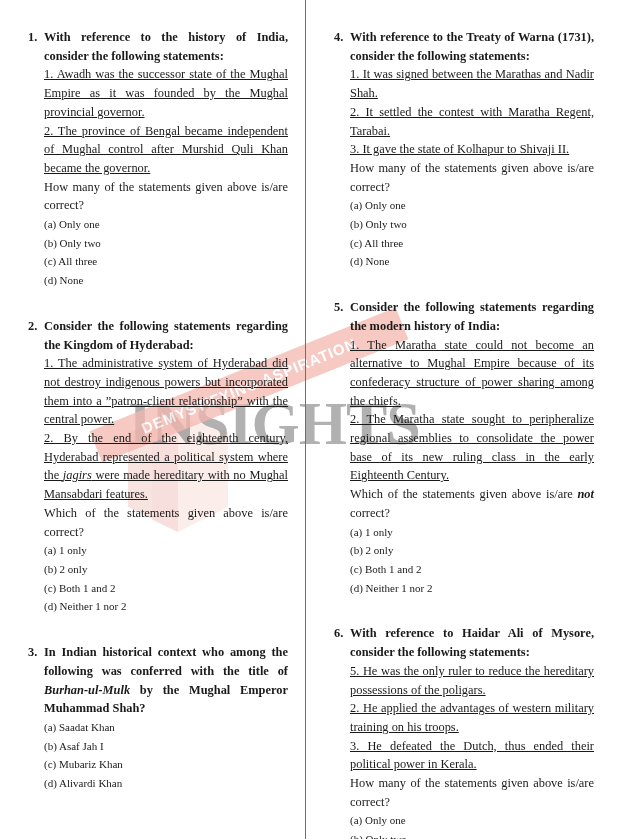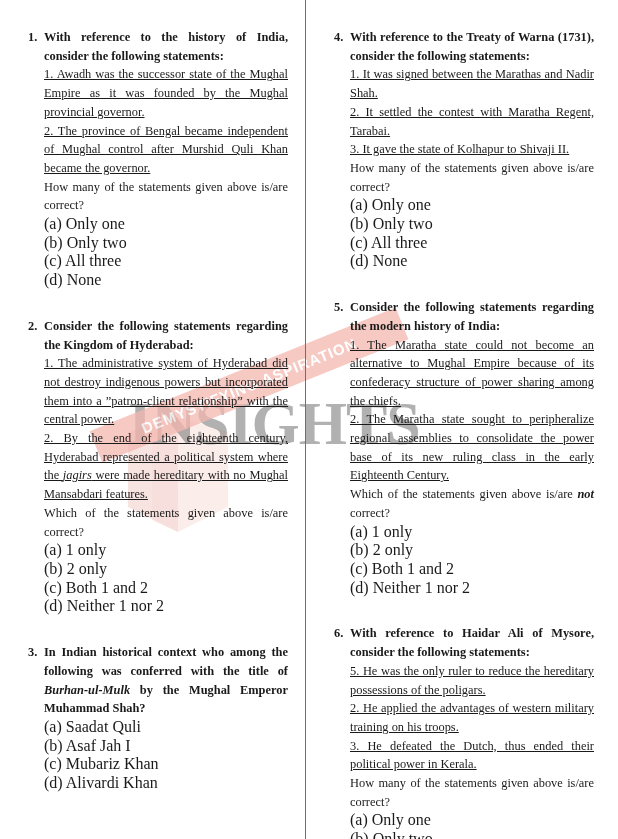--- a/index.html
+++ b/index.html
@@ -128,21 +128,21 @@
   }
   .stmt.lastline,
   .ask {
     font-size: 12.4px;
     line-height: 18.7px;
     margin: 0;
     text-align: justify;
     text-justify: inter-word;
   }
   .opt {
-    font-size: 16px;
+    font-size: 11px;
     line-height: 18.7px;
     margin: 0;
     white-space: nowrap;
   }
   i { font-style: italic; }
   b.ital { font-style: italic; font-weight: bold; margin-top: 44px; }
   .gap { height: 13px; }
 </style>
 </head>
 <body>
@@ -202,21 +202,21 @@
       </div>
 
       <div class="gap"></div>
 
       <div class="q">
         <p class="q-stem">
           <span class="q-num">3.</span>
           <span>In Indian historical context who among the following was conferred with the title of <i>Burhan-ul-Mulk</i> by the Mughal Emperor Muhammad Shah?</span>
         </p>
         <div class="q-body">
-          <p class="opt">(a) Saadat Quli</p>
+          <p class="opt">(a) Saadat Khan</p>
           <p class="opt">(b) Asaf Jah I</p>
           <p class="opt">(c) Mubariz Khan</p>
           <p class="opt">(d) Alivardi Khan</p>
         </div>
       </div>
 
     </div>
 
     <div class="col col-right">
 

